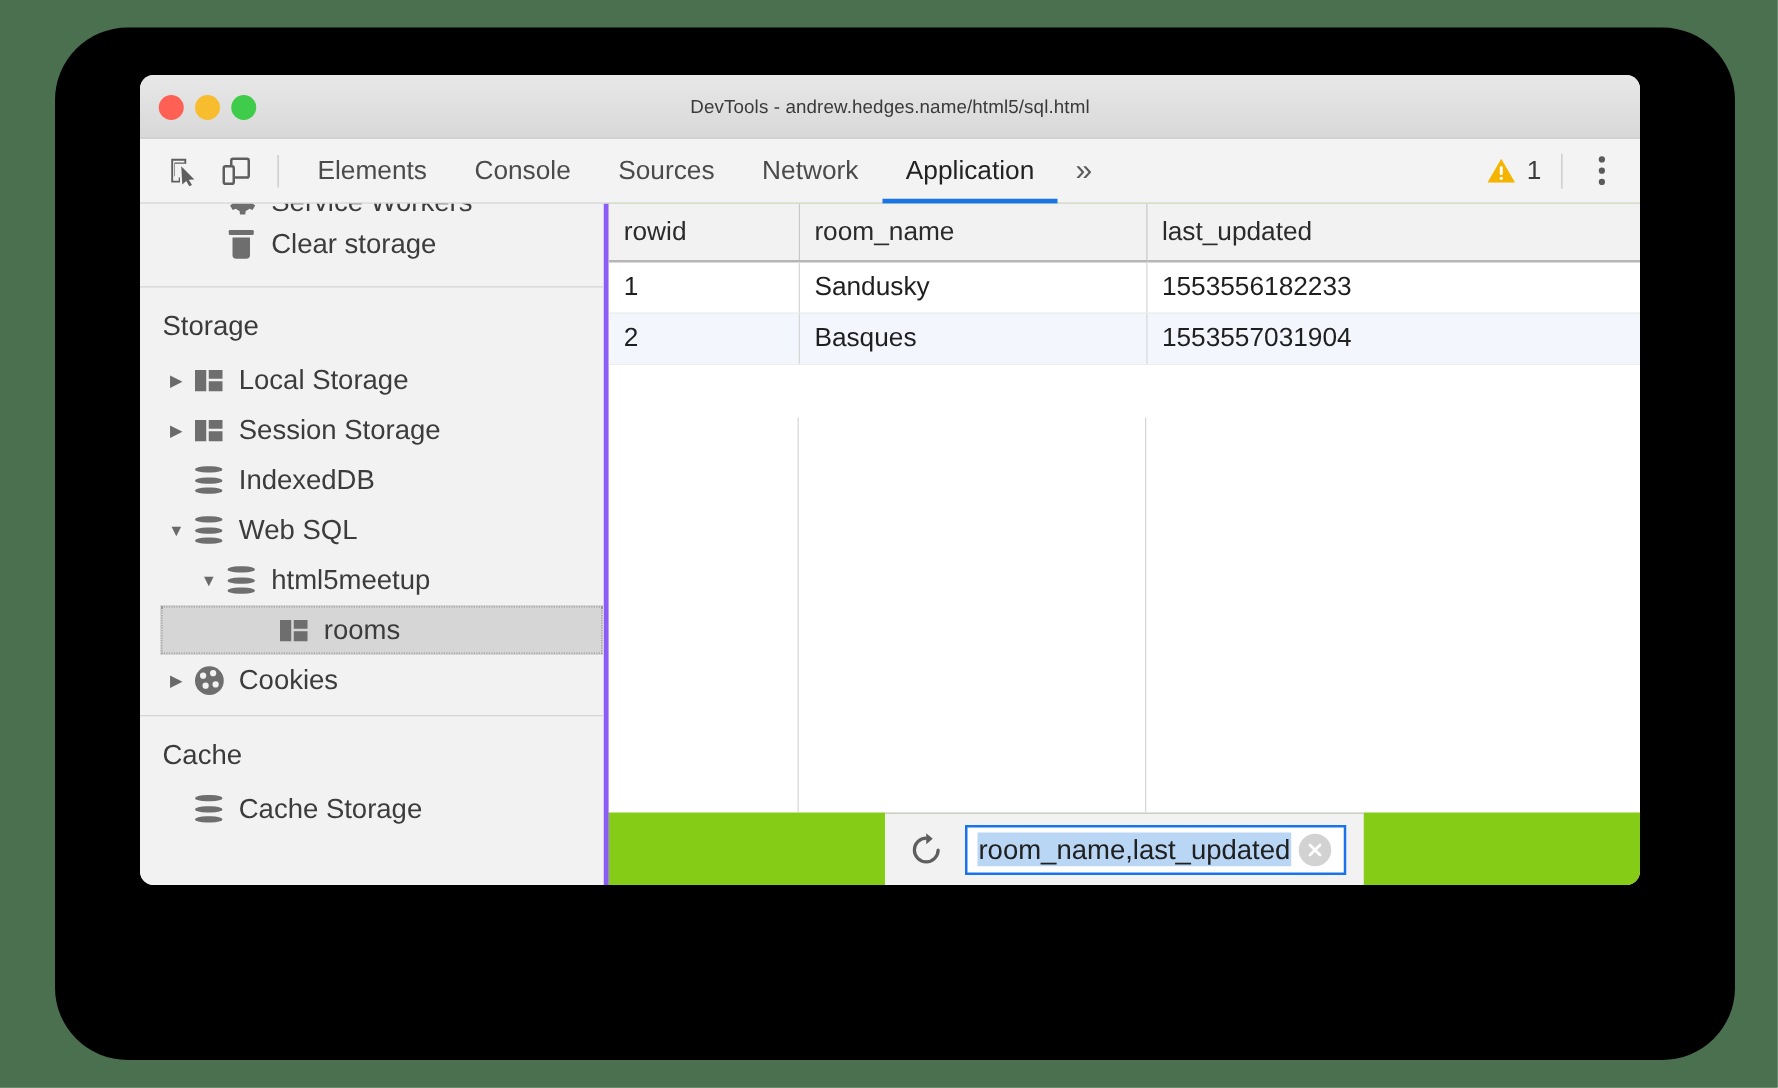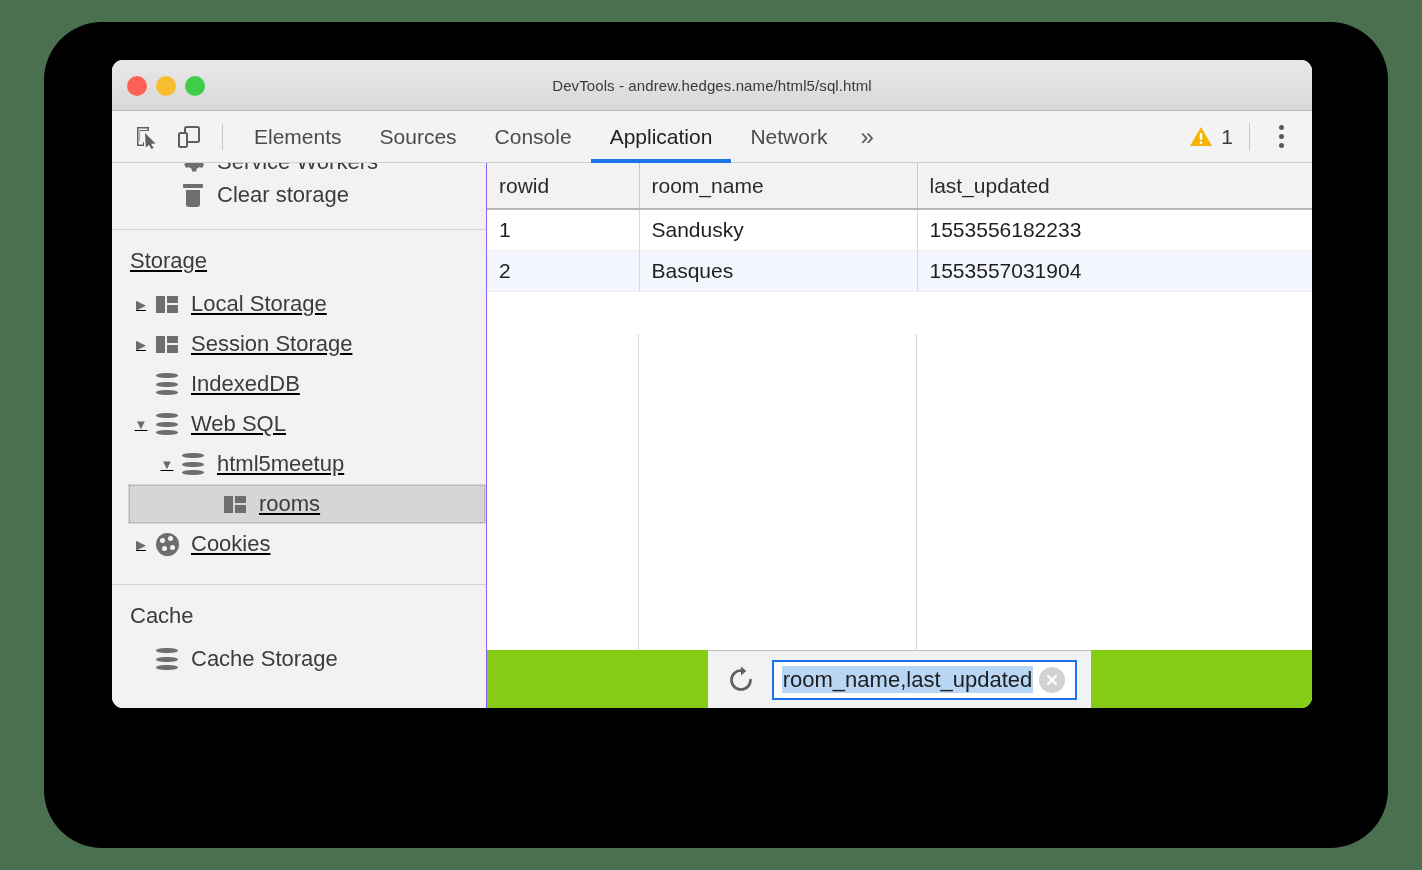--- a/index.html
+++ b/index.html
@@ -152,21 +152,21 @@
   .panel-body {
     position: relative;
     height: 545px;
     display: flex;
   }
 
   
   .sidebar {
     width: 375px;
     background: #f2f2f2;
-    border-right: 1px solid #8b5cf6;
+    border-right: 4px solid #8b5cf6;
     overflow: hidden;
     position: relative;
   }
   .side-group { border-bottom: 1px solid #d4d4d4; }
   .side-group.last { border-bottom: none; }
   .group-title {
     font-size: 22px;
     color: #3b3b3b;
     padding: 18px 0 10px 18px;
   }
@@ -382,24 +382,24 @@
         <svg width="26" height="26" viewBox="0 0 26 26">
           <rect x="9" y="3" width="14" height="15" rx="1.5" fill="none" stroke="#5e5e5e" stroke-width="2"></rect>
           <rect x="3" y="9" width="8" height="14" rx="1.5" fill="#f3f3f3" stroke="#5e5e5e" stroke-width="2"></rect>
         </svg>
       </div>
 
       <div class="tool-sep"></div>
 
       <div class="tabs">
         <div class="tab">Elements</div>
+        <div class="tab">Console</div>
         <div class="tab">Sources</div>
-        <div class="tab">Console</div>
+        <div class="tab">Network</div>
         <div class="tab active">Application</div>
-        <div class="tab">Network</div>
         <div class="tab more">»</div>
       </div>
 
       <div class="right-tools">
         <div class="warn-group">
           <svg width="24" height="22" viewBox="0 0 24 22">
             <path d="M12 1 L23 20 H1 Z" fill="#f4b400"></path>
             <rect x="10.8" y="7" width="2.4" height="7" rx="1.1" fill="#ffffff"></rect>
             <circle cx="12" cy="16.6" r="1.3" fill="#ffffff"></circle>
           </svg>
@@ -431,21 +431,21 @@
 
           <div class="row ind-1" style="margin-bottom:14px;">
             <span class="twisty"></span>
             <span class="ico">
               <span class="icon-trash"></span>
             </span>
             <span class="txt">Clear storage</span>
           </div>
         </div>
 
-        <div class="side-group" style="padding-bottom:20px;text-decoration:underline;">
+        <div class="side-group" style="padding-bottom:8px;">
           <div class="group-title">Storage</div>
 
           <div class="row ind-0">
             <span class="twisty">▶</span>
             <span class="ico">
               <span class="icon-grid">
                   <span></span>
                   <span></span>
                   <span></span>
                 </span>

